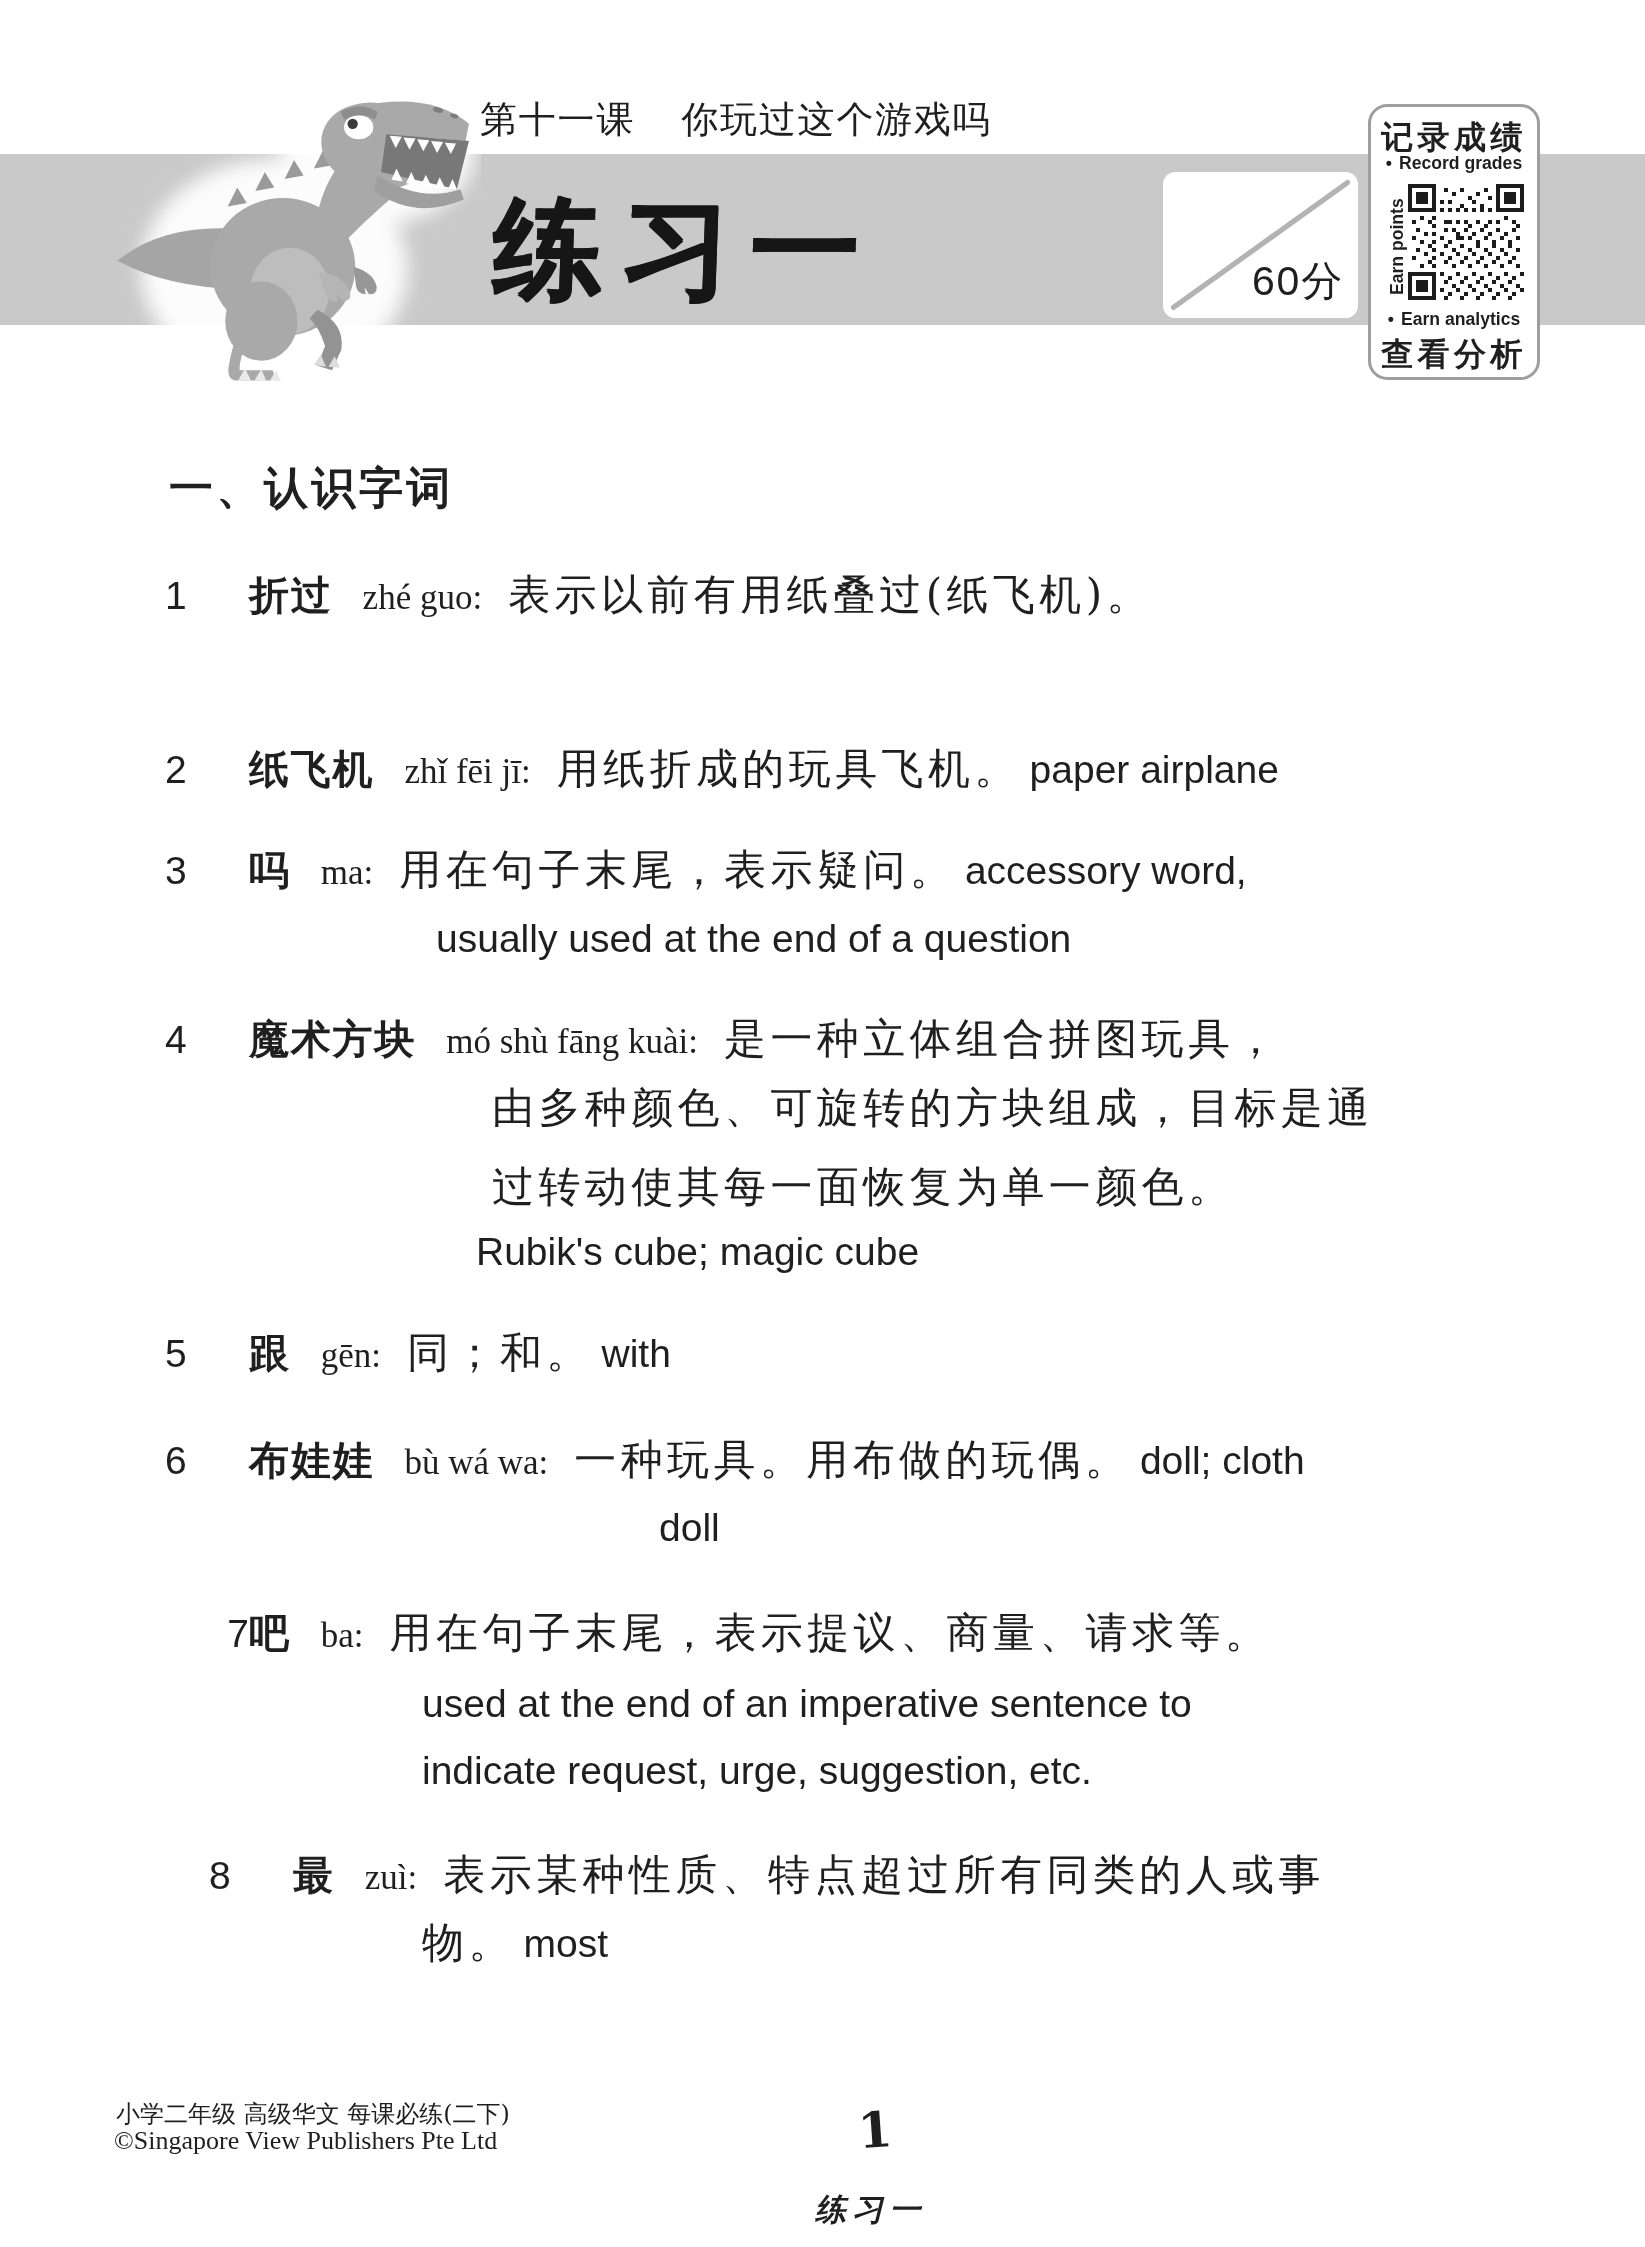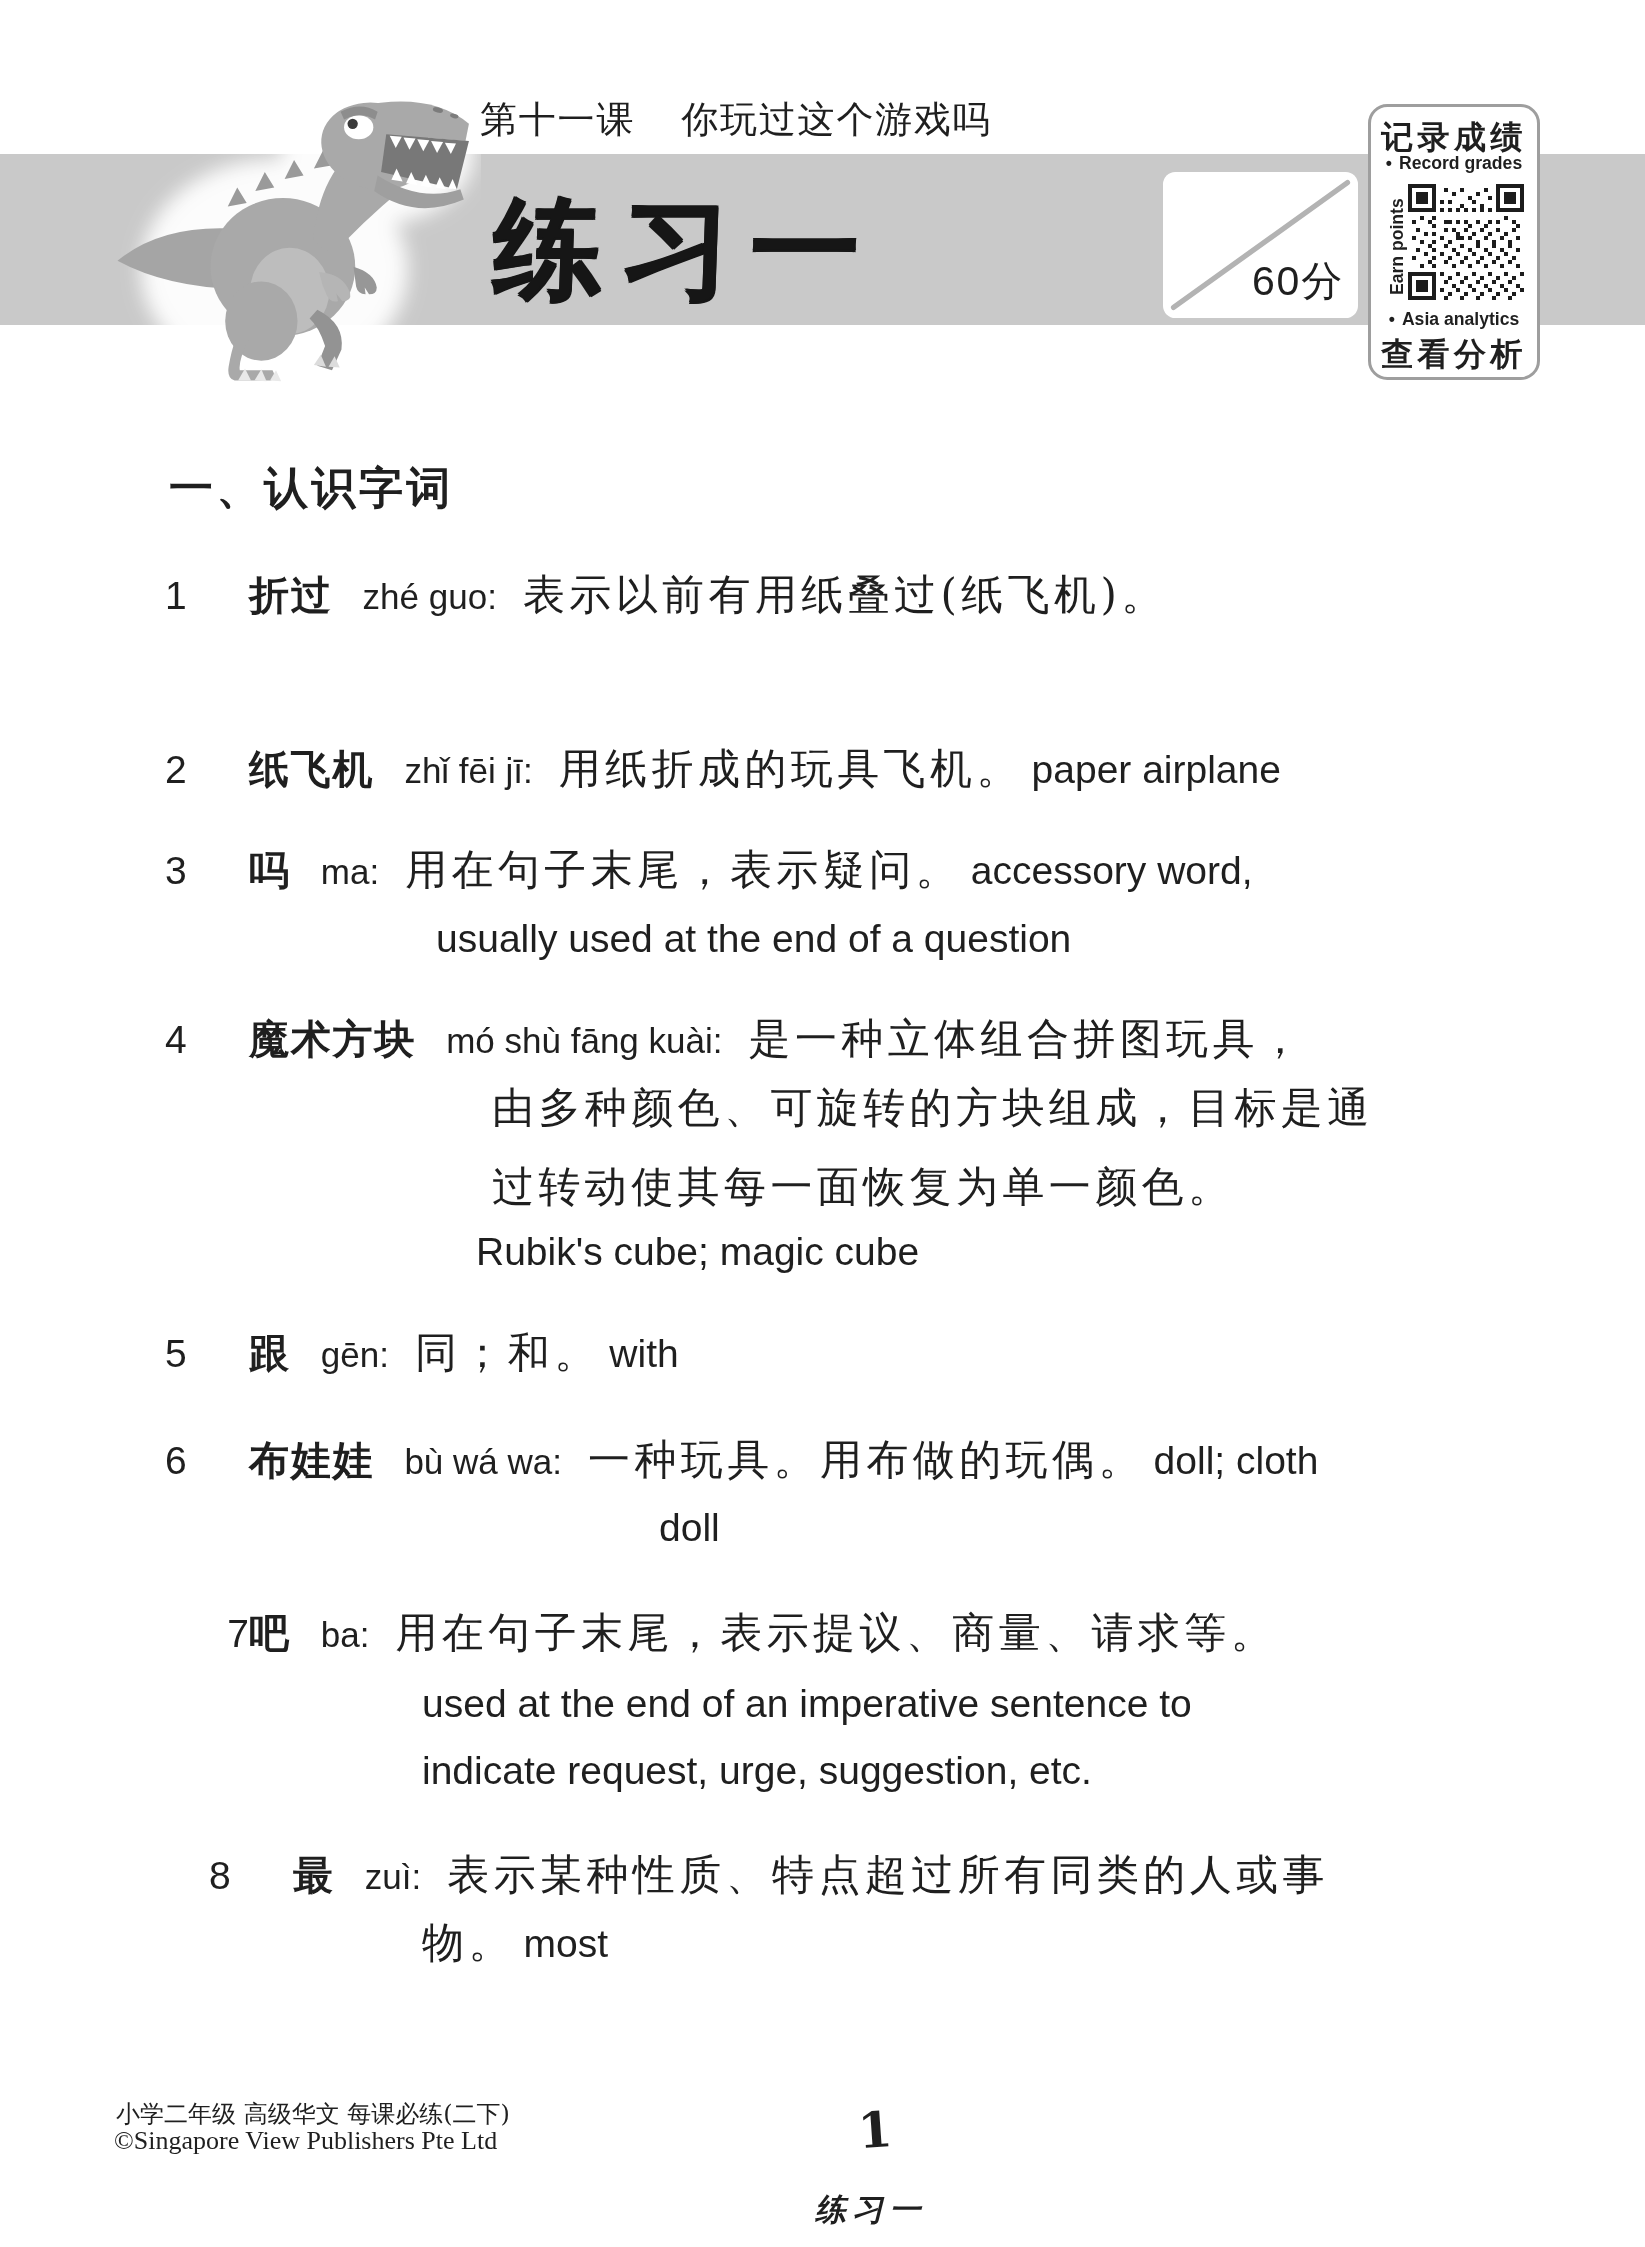--- a/index.html
+++ b/index.html
@@ -35,21 +35,21 @@
   .qr-side{position:absolute; left:-40px; top:130px; width:132px; height:19.3px;
     transform:rotate(-90deg); text-align:center; font-size:17.6px; font-weight:700;}
   .qr-code{position:absolute; left:37px; top:75px; width:116px; height:119px;}
   .qr-footer{position:absolute; left:0; top:226px; width:100%; text-align:center;
     font-size:32px; font-weight:600; letter-spacing:4.4px;}
   
   .line{position:absolute; white-space:nowrap; line-height:1.12;}
   .heading{font-size:44px; font-weight:700; letter-spacing:3.5px;}
   .num{display:inline-block; width:84px; font-size:39px;}
   .word{font-size:40px; font-weight:700; margin-right:30px; letter-spacing:1.8px;}
-  .pinyin{font-size:35px; margin-right:26px;}
+  .pinyin{font-size:35px; margin-right:26px;font-family:Liberation Serif, serif;}
   .zh{font-size:42px; letter-spacing:4.4px; font-family:"DejaVu Serif", serif;}
   .en{font-size:39px;}
   .zh + .en{margin-left:8.8px;}
   
   .footer-series{position:absolute; left:116px; top:2098px; font-size:24px;
     font-family:"DejaVu Serif", serif;}
   .footer-copyright{position:absolute; left:114px; top:2126px; font-size:26px;
     font-family:"Liberation Serif", serif;}
   .page-number{position:absolute; left:858px; top:2101px; font-size:49px; font-weight:900;
     font-family:"DejaVu Serif", serif; transform:rotate(-4deg);}
@@ -139,21 +139,21 @@
         <path fill-rule="evenodd" d="M0,0h7v7H0Z M1,1v5h5V1Z"></path>
           <path d="M2,2h3v3H2Z"></path>
         <path fill-rule="evenodd" d="M22,0h7v7h-7Z M23,1v5h5V1Z"></path>
           <path d="M24,2h3v3h-3Z"></path>
         <path fill-rule="evenodd" d="M0,22h7v7H0Z M1,23v5h5v-5Z"></path>
           <path d="M2,24h3v3H2Z"></path>
         <path d="M9,1h1v1H9Z M11,2h1v1h-1Z M13,1h1v1h-1Z M15,3h1v1h-1Z M17,2h1v1h-1Z M19,1h1v1h-1Z M8,4h1v1H8Z M10,4h1v1h-1Z M13,5h1v1h-1Z M16,4h1v1h-1Z M18,5h1v1h-1Z M20,3h1v1h-1Z M8,6h1v1H8Z M10,6h1v1h-1Z M12,6h1v1h-1Z M14,6h1v1h-1Z M16,6h1v1h-1Z M18,6h1v1h-1Z M20,6h1v1h-1Z M1,9h1v1H1Z M3,8h1v1H3Z M5,9h1v1H5Z M2,11h1v1H2Z M4,12h1v1H4Z M1,13h1v1H1Z M3,14h1v1H3Z M5,15h1v1H5Z M2,16h1v1H2Z M4,17h1v1H4Z M1,18h1v1H1Z M5,19h1v1H5Z M3,20h1v1H3Z M6,8h1v1H6Z M6,10h1v1H6Z M6,12h1v1H6Z M6,14h1v1H6Z M6,16h1v1H6Z M6,18h1v1H6Z M6,20h1v1H6Z M9,9h2v1H9Z M12,9h1v1h-1Z M14,9h1v1h-1Z M15,10h1v1h-1Z M17,9h1v1h-1Z M19,10h1v1h-1Z M20,9h1v1h-1Z M22,9h1v1h-1Z M24,8h1v1h-1Z M26,9h1v1h-1Z M27,10h1v1h-1Z M9,11h1v1H9Z M11,11h1v1h-1Z M12,12h1v1h-1Z M14,11h1v1h-1Z M16,12h1v1h-1Z M18,11h1v1h-1Z M20,12h1v1h-1Z M22,11h1v1h-1Z M24,12h1v1h-1Z M26,11h1v1h-1Z M8,13h1v1H8Z M10,14h1v1h-1Z M12,13h2v1h-2Z M15,13h1v1h-1Z M17,14h1v1h-1Z M19,13h1v1h-1Z M21,14h1v1h-1Z M23,13h1v1h-1Z M25,14h1v1h-1Z M27,13h1v1h-1Z M9,15h1v1H9Z M11,16h1v1h-1Z M13,15h1v1h-1Z M15,16h1v1h-1Z M17,15h1v1h-1Z M19,16h1v1h-1Z M21,15h1v1h-1Z M23,16h1v1h-1Z M25,15h1v1h-1Z M27,16h1v1h-1Z M8,17h1v1H8Z M10,18h1v1h-1Z M12,17h1v1h-1Z M14,18h1v1h-1Z M16,17h1v1h-1Z M18,18h1v1h-1Z M20,17h1v1h-1Z M22,18h1v1h-1Z M24,17h1v1h-1Z M26,18h1v1h-1Z M9,19h1v1H9Z M11,20h1v1h-1Z M13,19h1v1h-1Z M15,20h1v1h-1Z M17,19h1v1h-1Z M19,20h1v1h-1Z M21,19h1v1h-1Z M23,20h1v1h-1Z M25,19h1v1h-1Z M27,20h1v1h-1Z M8,22h1v1H8Z M10,23h1v1h-1Z M12,22h1v1h-1Z M14,23h1v1h-1Z M16,22h1v1h-1Z M18,23h1v1h-1Z M20,22h1v1h-1Z M22,23h1v1h-1Z M24,22h1v1h-1Z M26,23h1v1h-1Z M28,22h1v1h-1Z M9,24h1v1H9Z M11,25h1v1h-1Z M13,24h1v1h-1Z M15,25h1v1h-1Z M17,24h1v1h-1Z M19,25h1v1h-1Z M21,24h1v1h-1Z M23,25h1v1h-1Z M25,24h1v1h-1Z M27,25h1v1h-1Z M8,26h1v1H8Z M10,27h1v1h-1Z M12,26h1v1h-1Z M14,27h1v1h-1Z M16,26h1v1h-1Z M18,27h1v1h-1Z M20,26h1v1h-1Z M22,27h1v1h-1Z M24,26h1v1h-1Z M26,27h1v1h-1Z M28,26h1v1h-1Z M9,28h1v1H9Z M13,28h1v1h-1Z M17,28h1v1h-1Z M21,28h1v1h-1Z M25,28h1v1h-1Z"></path>
       </g>
     </svg>
     <div class="qr-bullet bottom">
-      <span class="dot">•</span><span>Asia analytics</span>
+      <span class="dot">•</span><span>Earn analytics</span>
     </div>
     <div class="qr-footer">查看分析</div>
   </div>
 
   <div class="line heading" style="left:169px; top:463px;">一、认识字词</div>
 
   <div class="line" style="left:165px; top:571px;">
     <span class="num">1</span><span class="word">折过</span><span class="pinyin">zhé guo:</span><span class="zh">表示以前有用纸叠过(纸飞机)。</span>
   </div>
 

